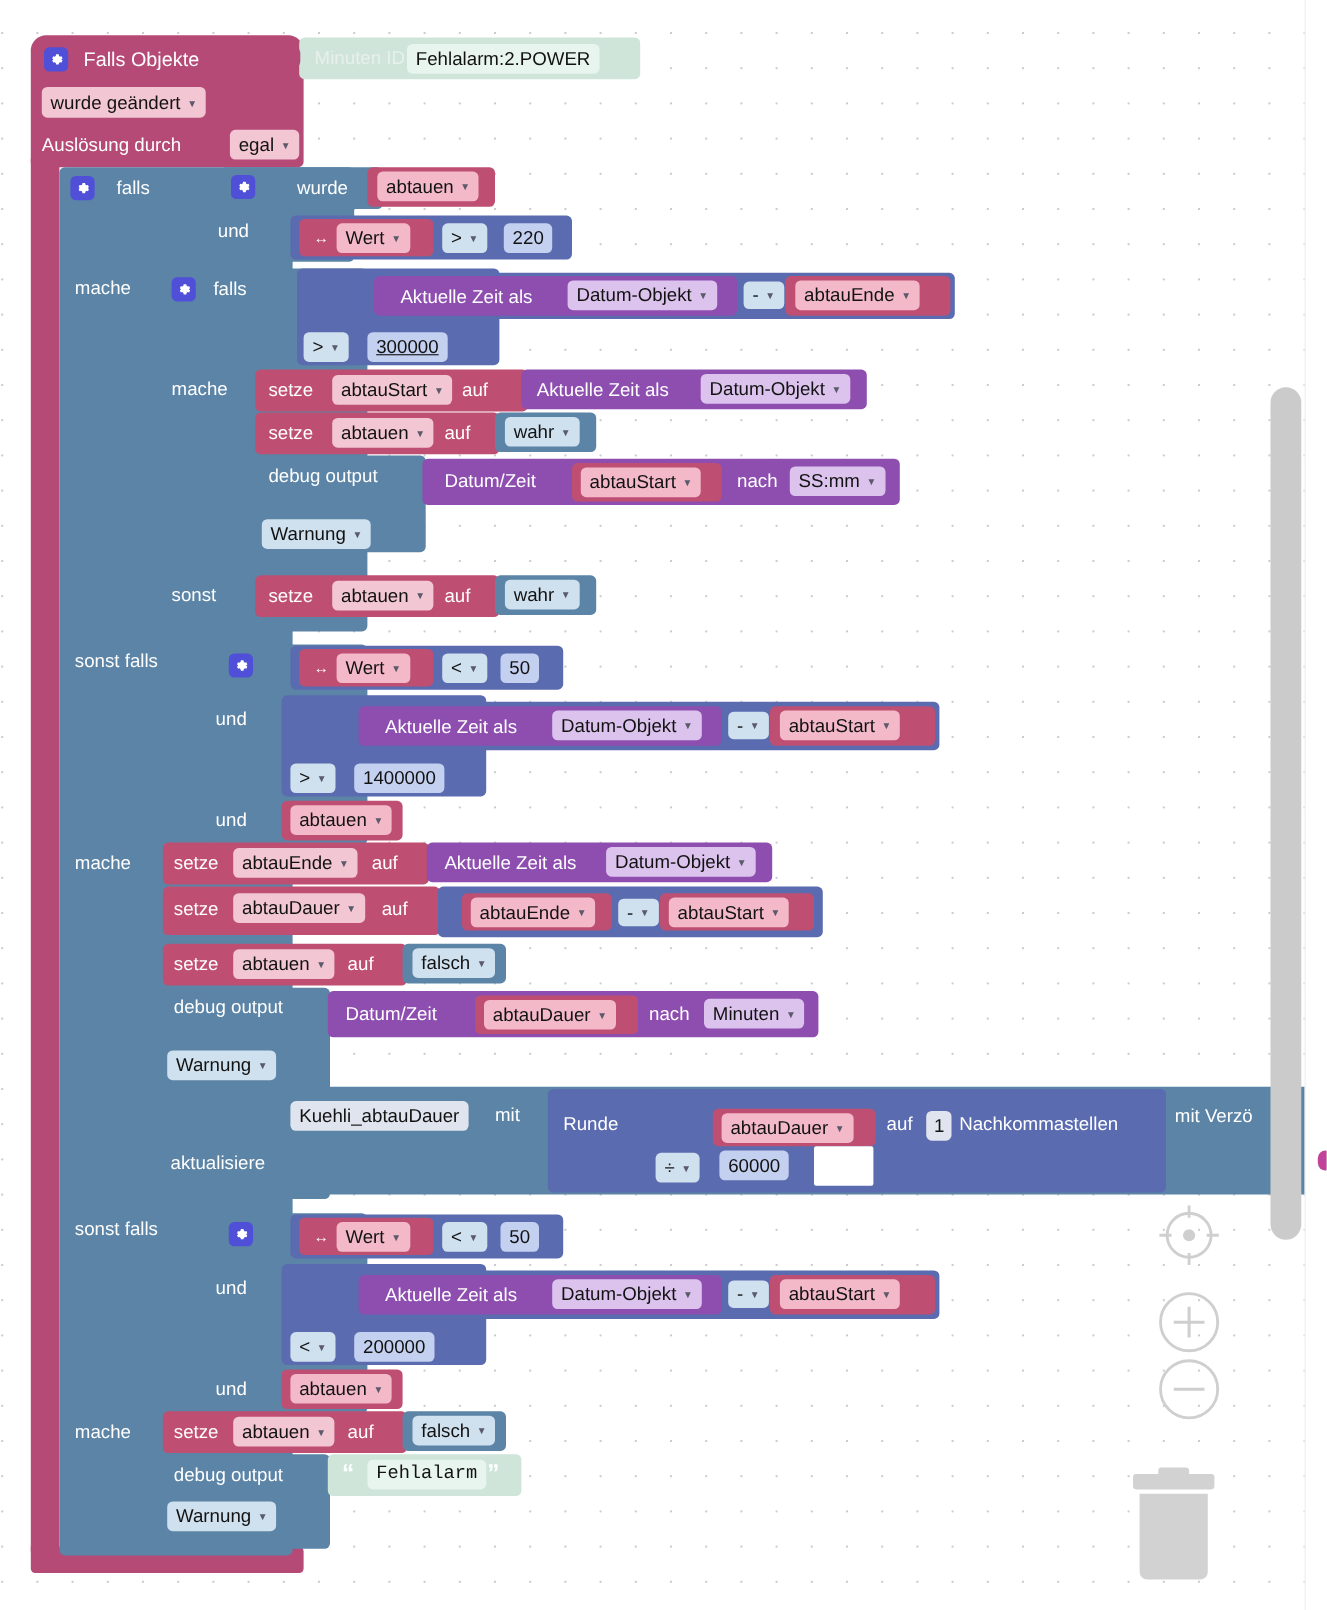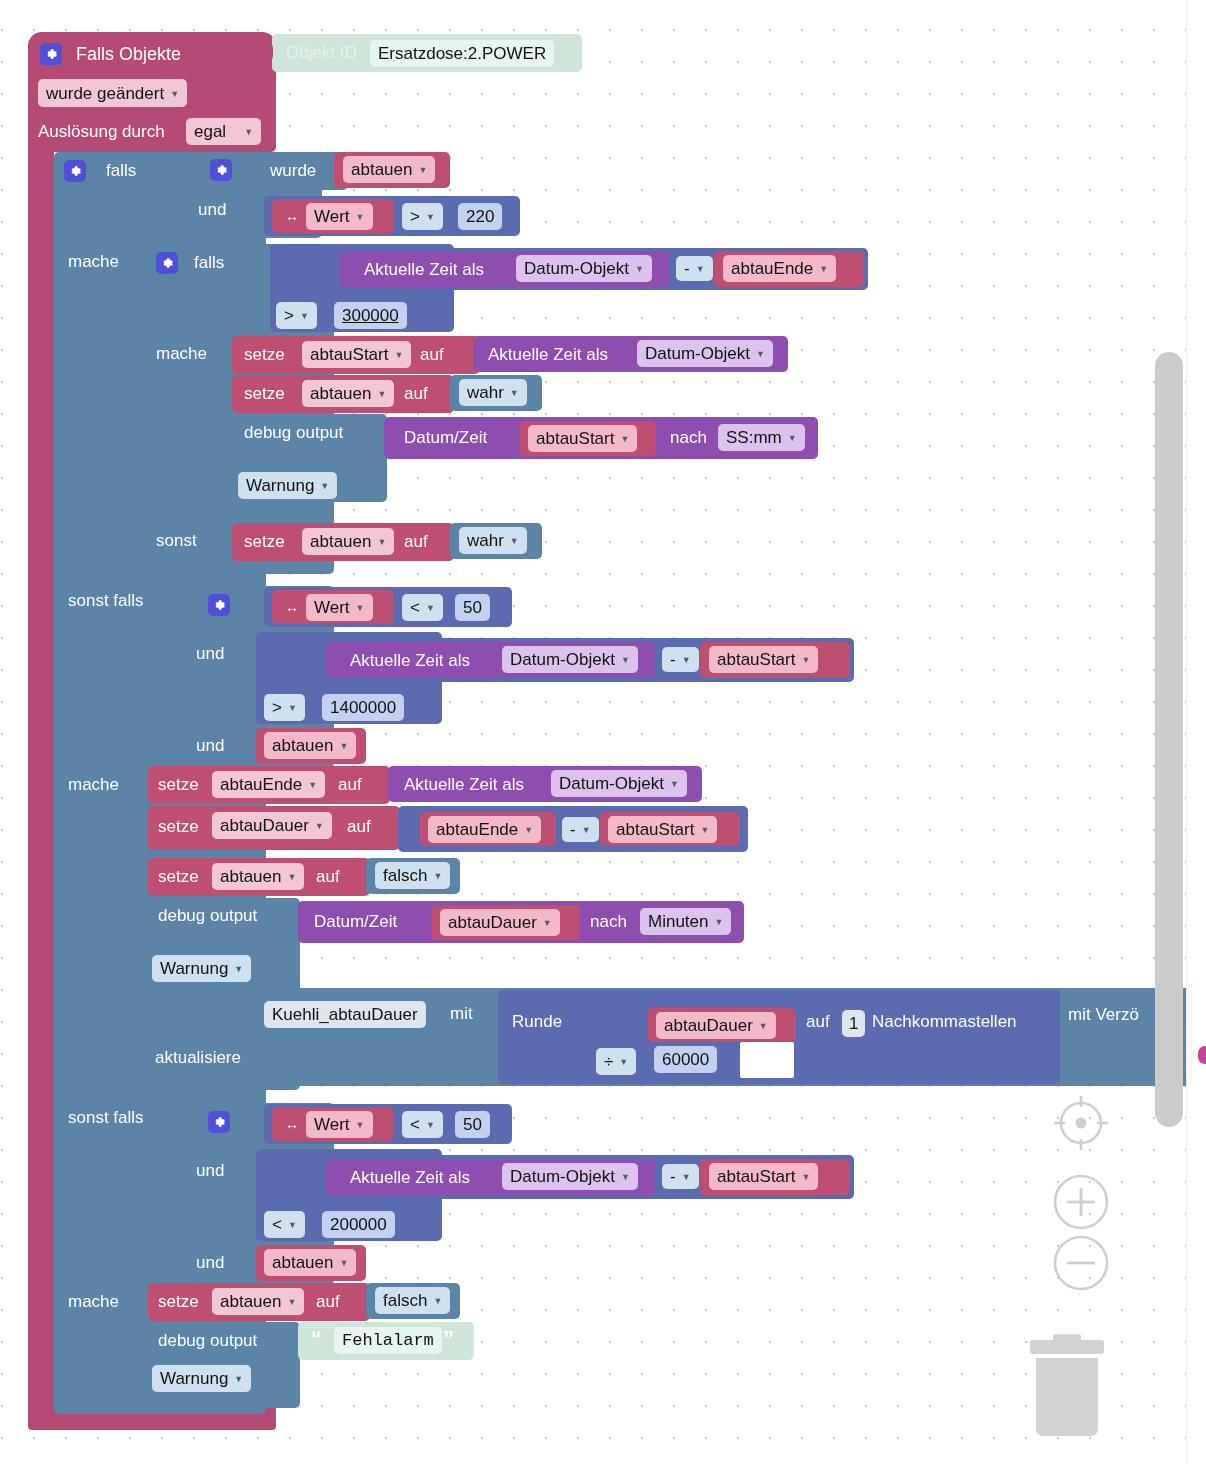--- a/index.html
+++ b/index.html
@@ -154,30 +154,30 @@
     </svg>
   </div>
   <span class="lbl" style="left:76px; top:45px; font-size:18px;">Falls Objekte</span>
 
   <div class="field f-pink" style="left:38px; top:79px; height:28px;">
     <span>wurde geändert</span>
       <span class="caret">▼</span>
   </div>
 
   <span class="lbl" style="left:38px; top:123px;">Auslösung durch</span>
-  <div class="field f-pink" style="left:186px; top:118px;gap:12px;">
+  <div class="field f-pink" style="left:209px; top:118px;">
     <span>egal</span>
       <span class="caret">▼</span>
   </div>
 
   <div class="blk c-text" style="left:272px; top:34px; width:310px; height:38px;"></div>
   <div class="notch c-event" style="left:264px; top:42px; background:#b54a77;"></div>
-  <span class="lbl ghost" style="left:286px; top:44px;">Objekt ID</span>
+  <span class="lbl ghost" style="left:286px; top:44px;">Minuten ID</span>
   <div class="field f-mint" style="left:370px; top:40px; font-size:17px;">
-    <span>Ersatzdose:2.POWER</span>
+    <span>Fehlalarm:2.POWER</span>
   </div>
 
   <div class="blk c-ctrl" style="left:54px; top:152px; width:212px; height:1262px; border-radius:5px 5px 5px 5px;"></div>
 
   <div class="gear" style="left:64px; top:160px;">
     <svg viewBox="0 0 24 24" fill="#ffffff">
       <path d="M12 8a4 4 0 100 8 4 4 0 000-8zm0 6a2 2 0 110-4 2 2 0 010 4z"></path>
       <path d="M20 12l2-1.5-1.4-3.4-2.4.6a7 7 0 00-1.6-1.1L16 4h-4l-.6 2.6a7 7 0 00-1.6 1.1l-2.4-.6L6 10.5 8 12l-2 1.5 1.4 3.4 2.4-.6c.5.5 1 .8 1.6 1.1L12 20h4l.6-2.6c.6-.3 1.1-.6 1.6-1.1l2.4.6 1.4-3.4L20 12z"></path>
     </svg>
   </div>

